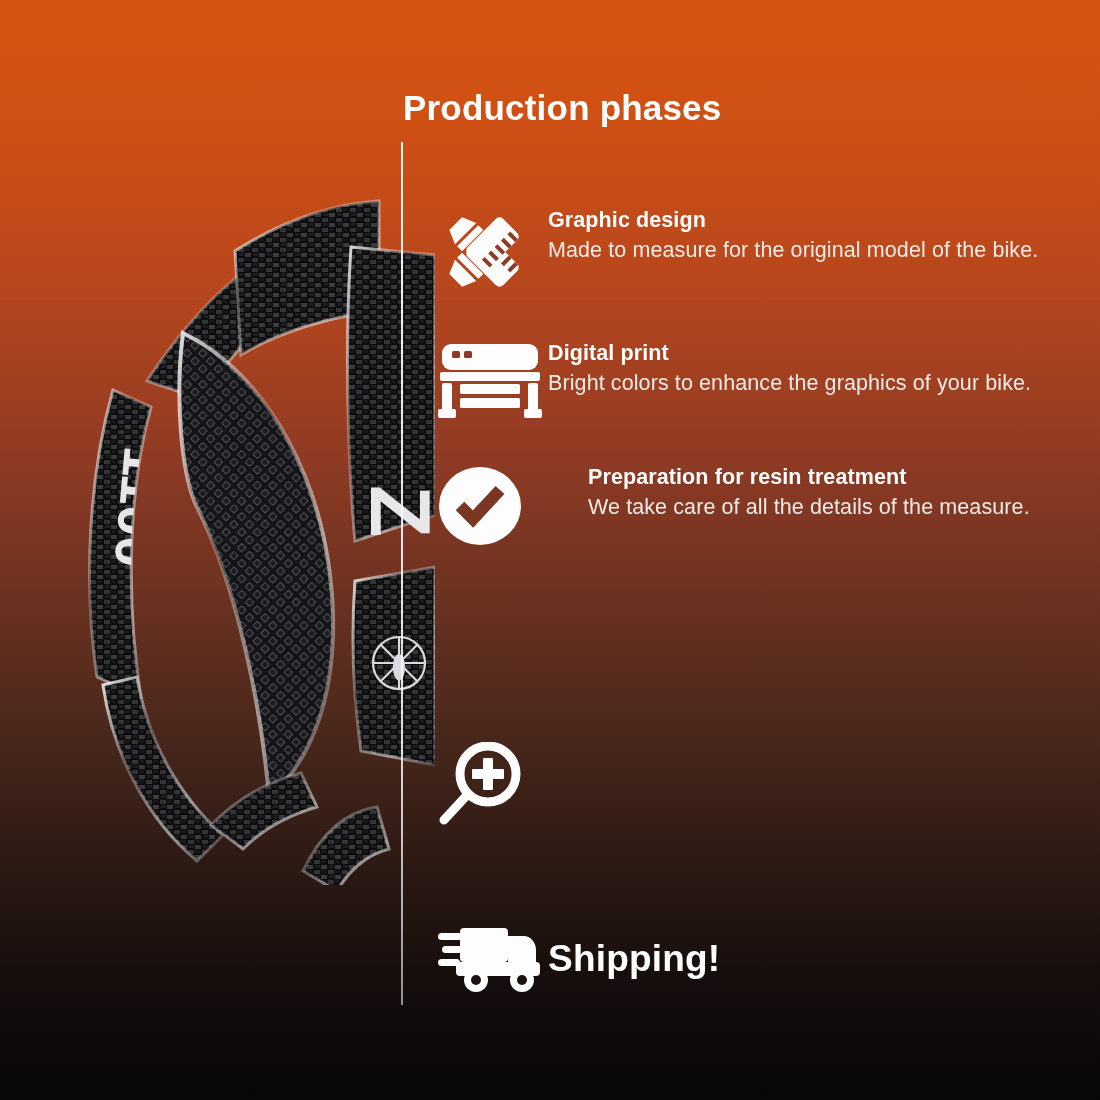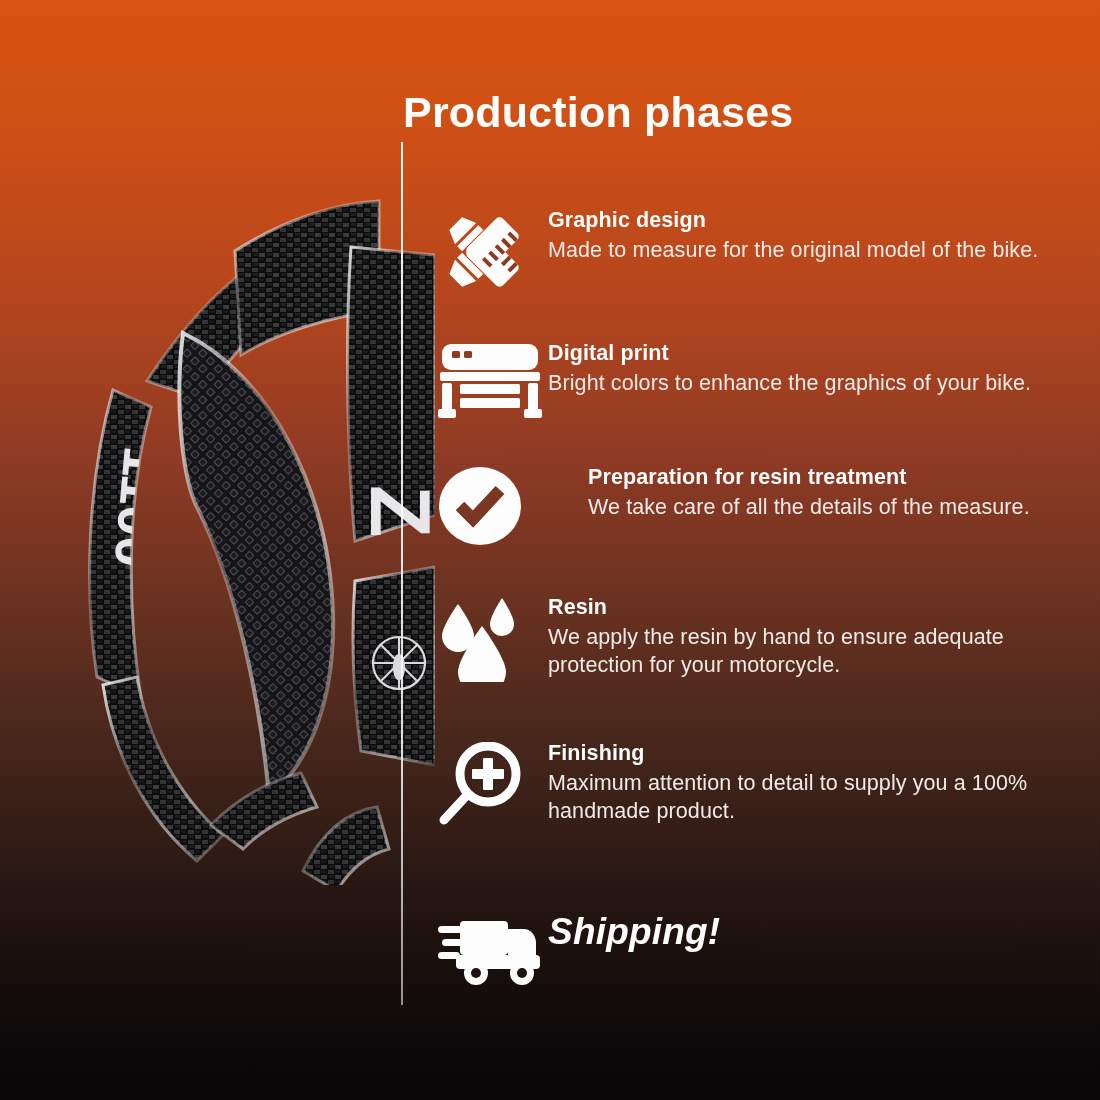--- a/index.html
+++ b/index.html
@@ -40,21 +40,21 @@
     position:absolute;left:401px;top:142px;width:2px;height:863px;
     background:linear-gradient(180deg,rgba(255,255,255,.95),rgba(255,255,255,.85) 70%,rgba(255,255,255,.55));
   }
 
   
   #panel{
     position:absolute;left:403px;top:0;width:697px;height:1100px;
   }
   #title{
     position:absolute;left:0;top:88px;
-    font-size:43px;font-weight:700;color:#ffffff;letter-spacing:.2px;
+    font-size:35px;font-weight:700;color:#ffffff;letter-spacing:.2px;
     white-space:nowrap;
   }
   .phase{
     position:absolute;left:35px;display:flex;align-items:flex-start;
   }
   .ico{
     flex:0 0 110px;width:110px;display:flex;justify-content:flex-start;
     align-items:flex-start;padding-top:4px;
   }
   .ico svg{display:block;}
@@ -66,21 +66,21 @@
   .ph-desc{
     font-size:21.5px;font-weight:400;color:#f2ece9;line-height:1.34;
     letter-spacing:.1px;margin:0;
   }
   
   #phase-0{top:205px;}
   #phase-1{top:338px;}
   #phase-2{top:462px;gap:40px;}
   #phase-3{top:592px;}
   #phase-4{top:738px;}
-  #phase-5{top:874px;align-items:flex-end;font-style:italic;}
+  #phase-5{top:901px;align-items:center;}
   #phase-5 .ico{padding-top:0;}
   .ship-label{
     font-size:37px;font-weight:700;color:#ffffff;letter-spacing:.2px;
     line-height:1;white-space:nowrap;
   }
 </style>
 </head>
 <body>
 
 <div id="stage">
@@ -213,46 +213,29 @@
           <ellipse cx="42" cy="40" rx="41" ry="39" fill="#ffffff"></ellipse>
           <path d="M22 40 L35 53 L62 24" fill="none" stroke="#7a3622" stroke-width="12" stroke-linecap="butt" stroke-linejoin="miter"></path>
         </svg>
       </div>
       <div class="txt">
         <p class="ph-title">Preparation for resin treatment</p>
         <p class="ph-desc">We take care of all the details of the measure.</p>
       </div>
     </div>
 
-    <div class="phase" id="phase-3">
-      <div class="ico">
-        <svg width="86" height="86" viewBox="0 0 86 86" fill="#ffffff" aria-hidden="true">
-          <path d="M20 8 C20 8 4 30 4 40 a16 16 0 0 0 32 0 C36 30 20 8 20 8 Z"></path>
-          <path d="M64 2 C64 2 52 20 52 28 a12 12 0 0 0 24 0 C76 20 64 2 64 2 Z"></path>
-          <path d="M44 30 C44 30 20 62 20 76 a24 23 0 0 0 48 0 C68 62 44 30 44 30 Z"></path>
-        </svg>
-      </div>
-      <div class="txt">
-        <p class="ph-title">Resin</p>
-        <p class="ph-desc">We apply the resin by hand to ensure adequate protection for your motorcycle.</p>
-      </div>
-    </div>
 
     <div class="phase" id="phase-4">
       <div class="ico">
         <svg width="86" height="84" viewBox="0 0 86 84" aria-hidden="true">
           <circle cx="50" cy="32" r="28" fill="none" stroke="#ffffff" stroke-width="9"></circle>
           <rect x="45" y="16" width="10" height="32" rx="1" fill="#ffffff"></rect>
           <rect x="34" y="27" width="32" height="10" rx="1" fill="#ffffff"></rect>
           <line x1="30" y1="52" x2="6" y2="78" stroke="#ffffff" stroke-width="9" stroke-linecap="round"></line>
         </svg>
-      </div>
-      <div class="txt">
-        <p class="ph-title">Finishing</p>
-        <p class="ph-desc">Maximum attention to detail to supply you a 100% handmade product.</p>
       </div>
     </div>
 
     <div class="phase" id="phase-5">
       <div class="ico">
         <svg width="110" height="72" viewBox="0 0 110 72" fill="#ffffff" aria-hidden="true">
           <rect x="22" y="6" width="48" height="34" rx="4"></rect>
           <path d="M70 14 L86 14 C92 14 98 20 98 28 L98 40 L70 40 Z"></path>
           <rect x="18" y="40" width="84" height="14" rx="4"></rect>
           <rect x="0" y="11" width="26" height="7" rx="3.5"></rect>

